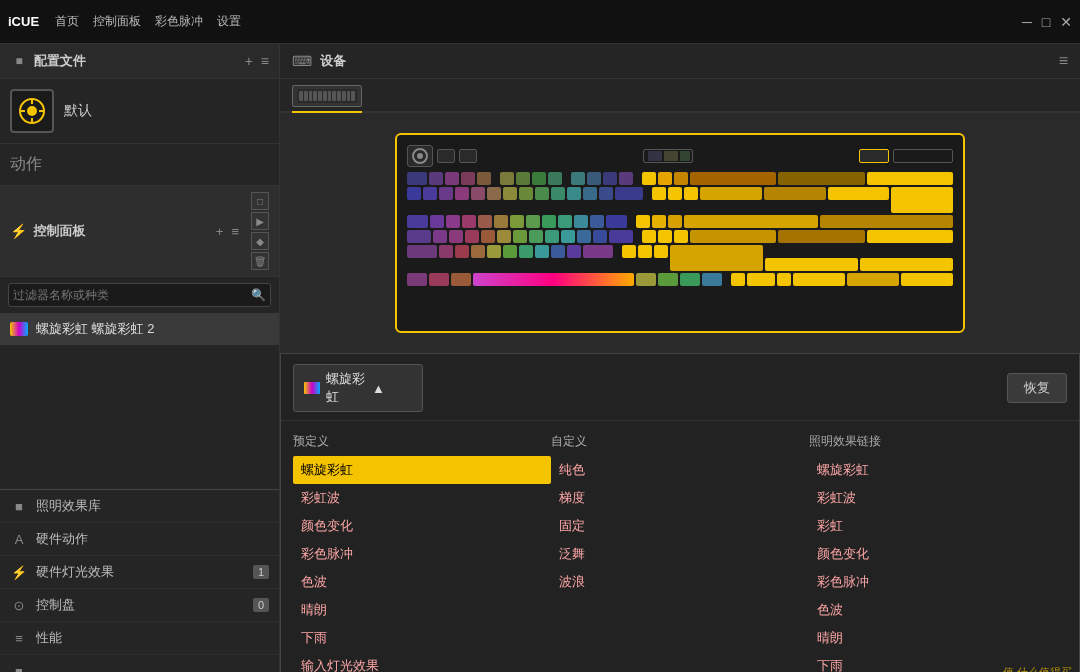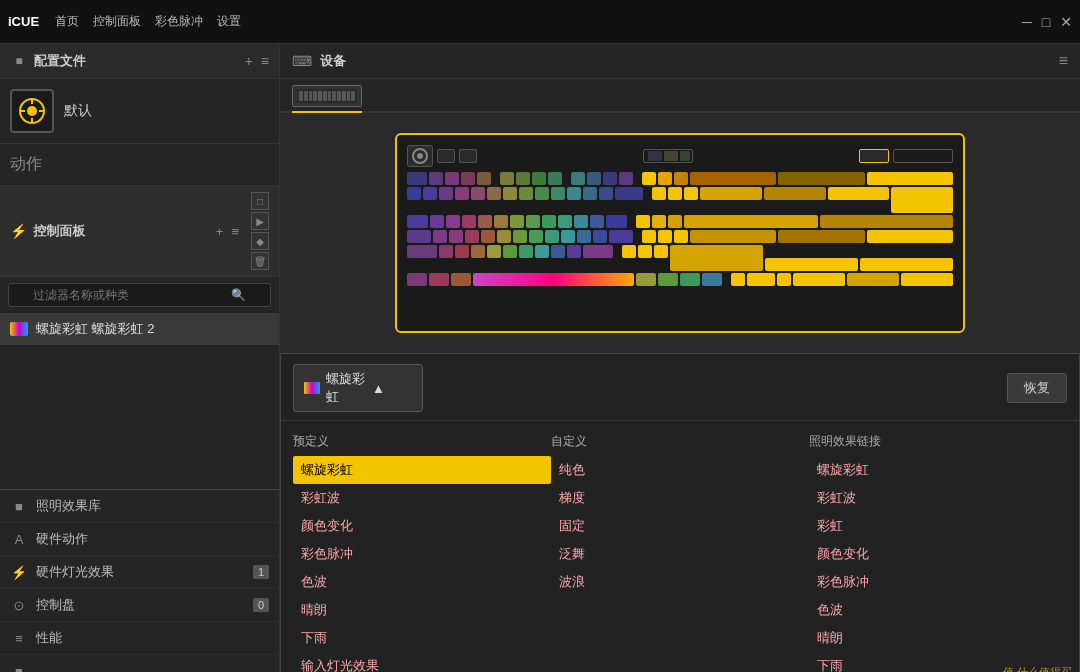--- a/index.html
+++ b/index.html
@@ -179,21 +179,21 @@
     }
 
     
     .search-bar {
       margin: 6px 8px;
       background: #1a1a1a;
       border: 1px solid #444;
       border-radius: 3px;
       display: flex;
       align-items: center;
-      padding: 4px 24px;
+      padding: 4px 4px;
       gap: 6px;
     }
     .search-bar input {
       background: transparent;
       border: none;
       outline: none;
       color: #aaa;
       font-size: 12px;
       width: 100%;
       font-family: inherit;

